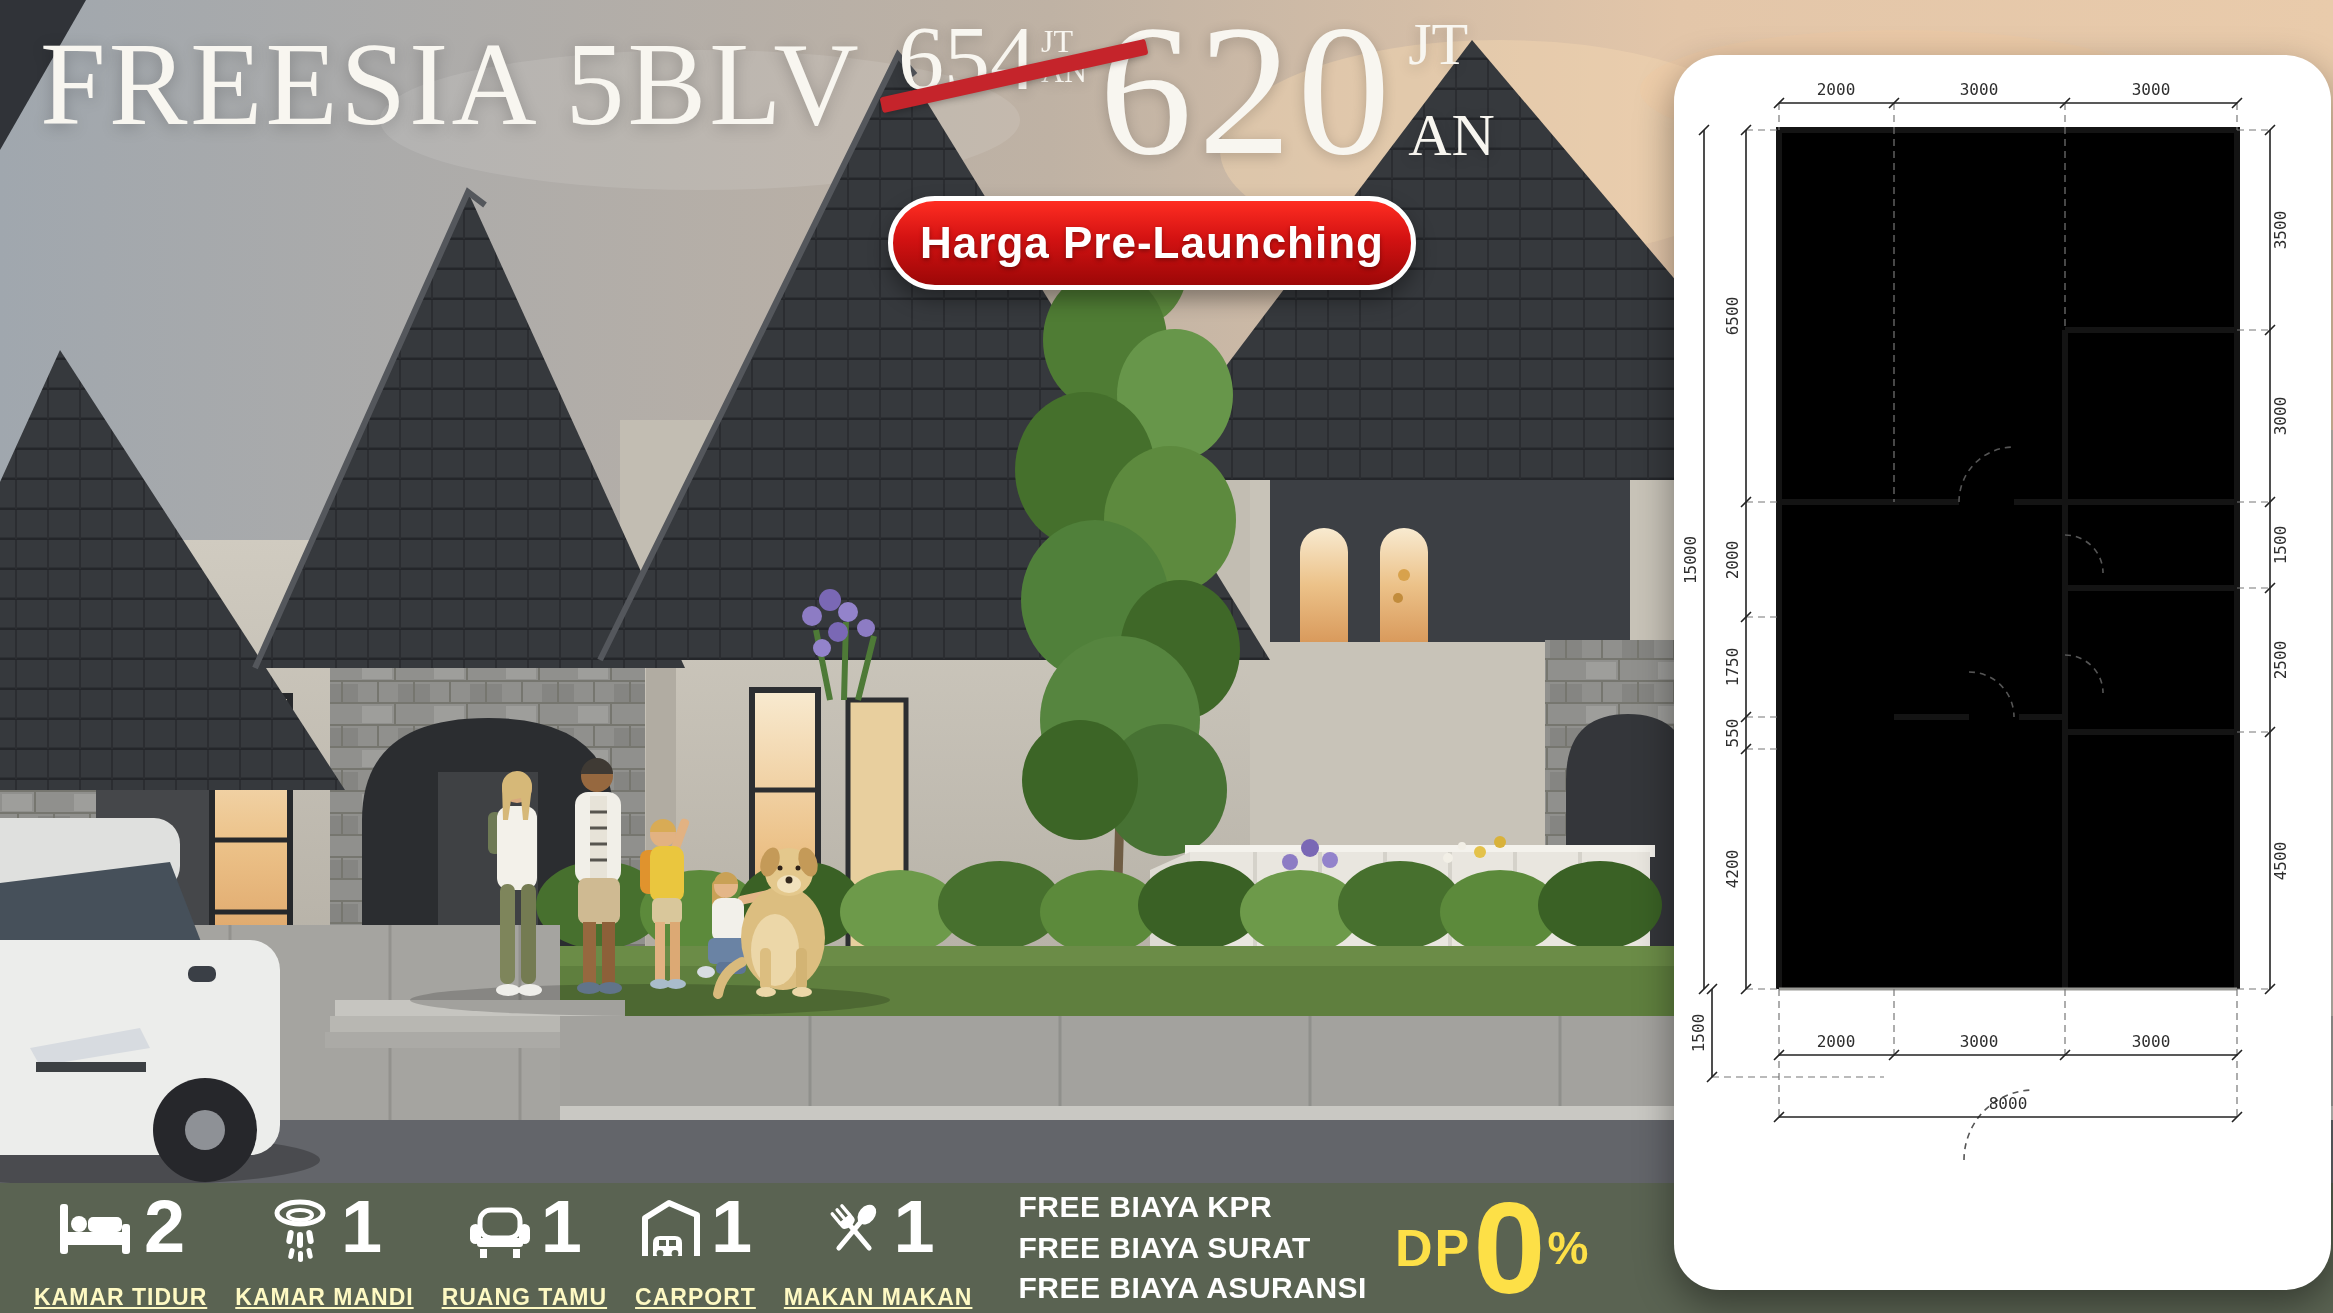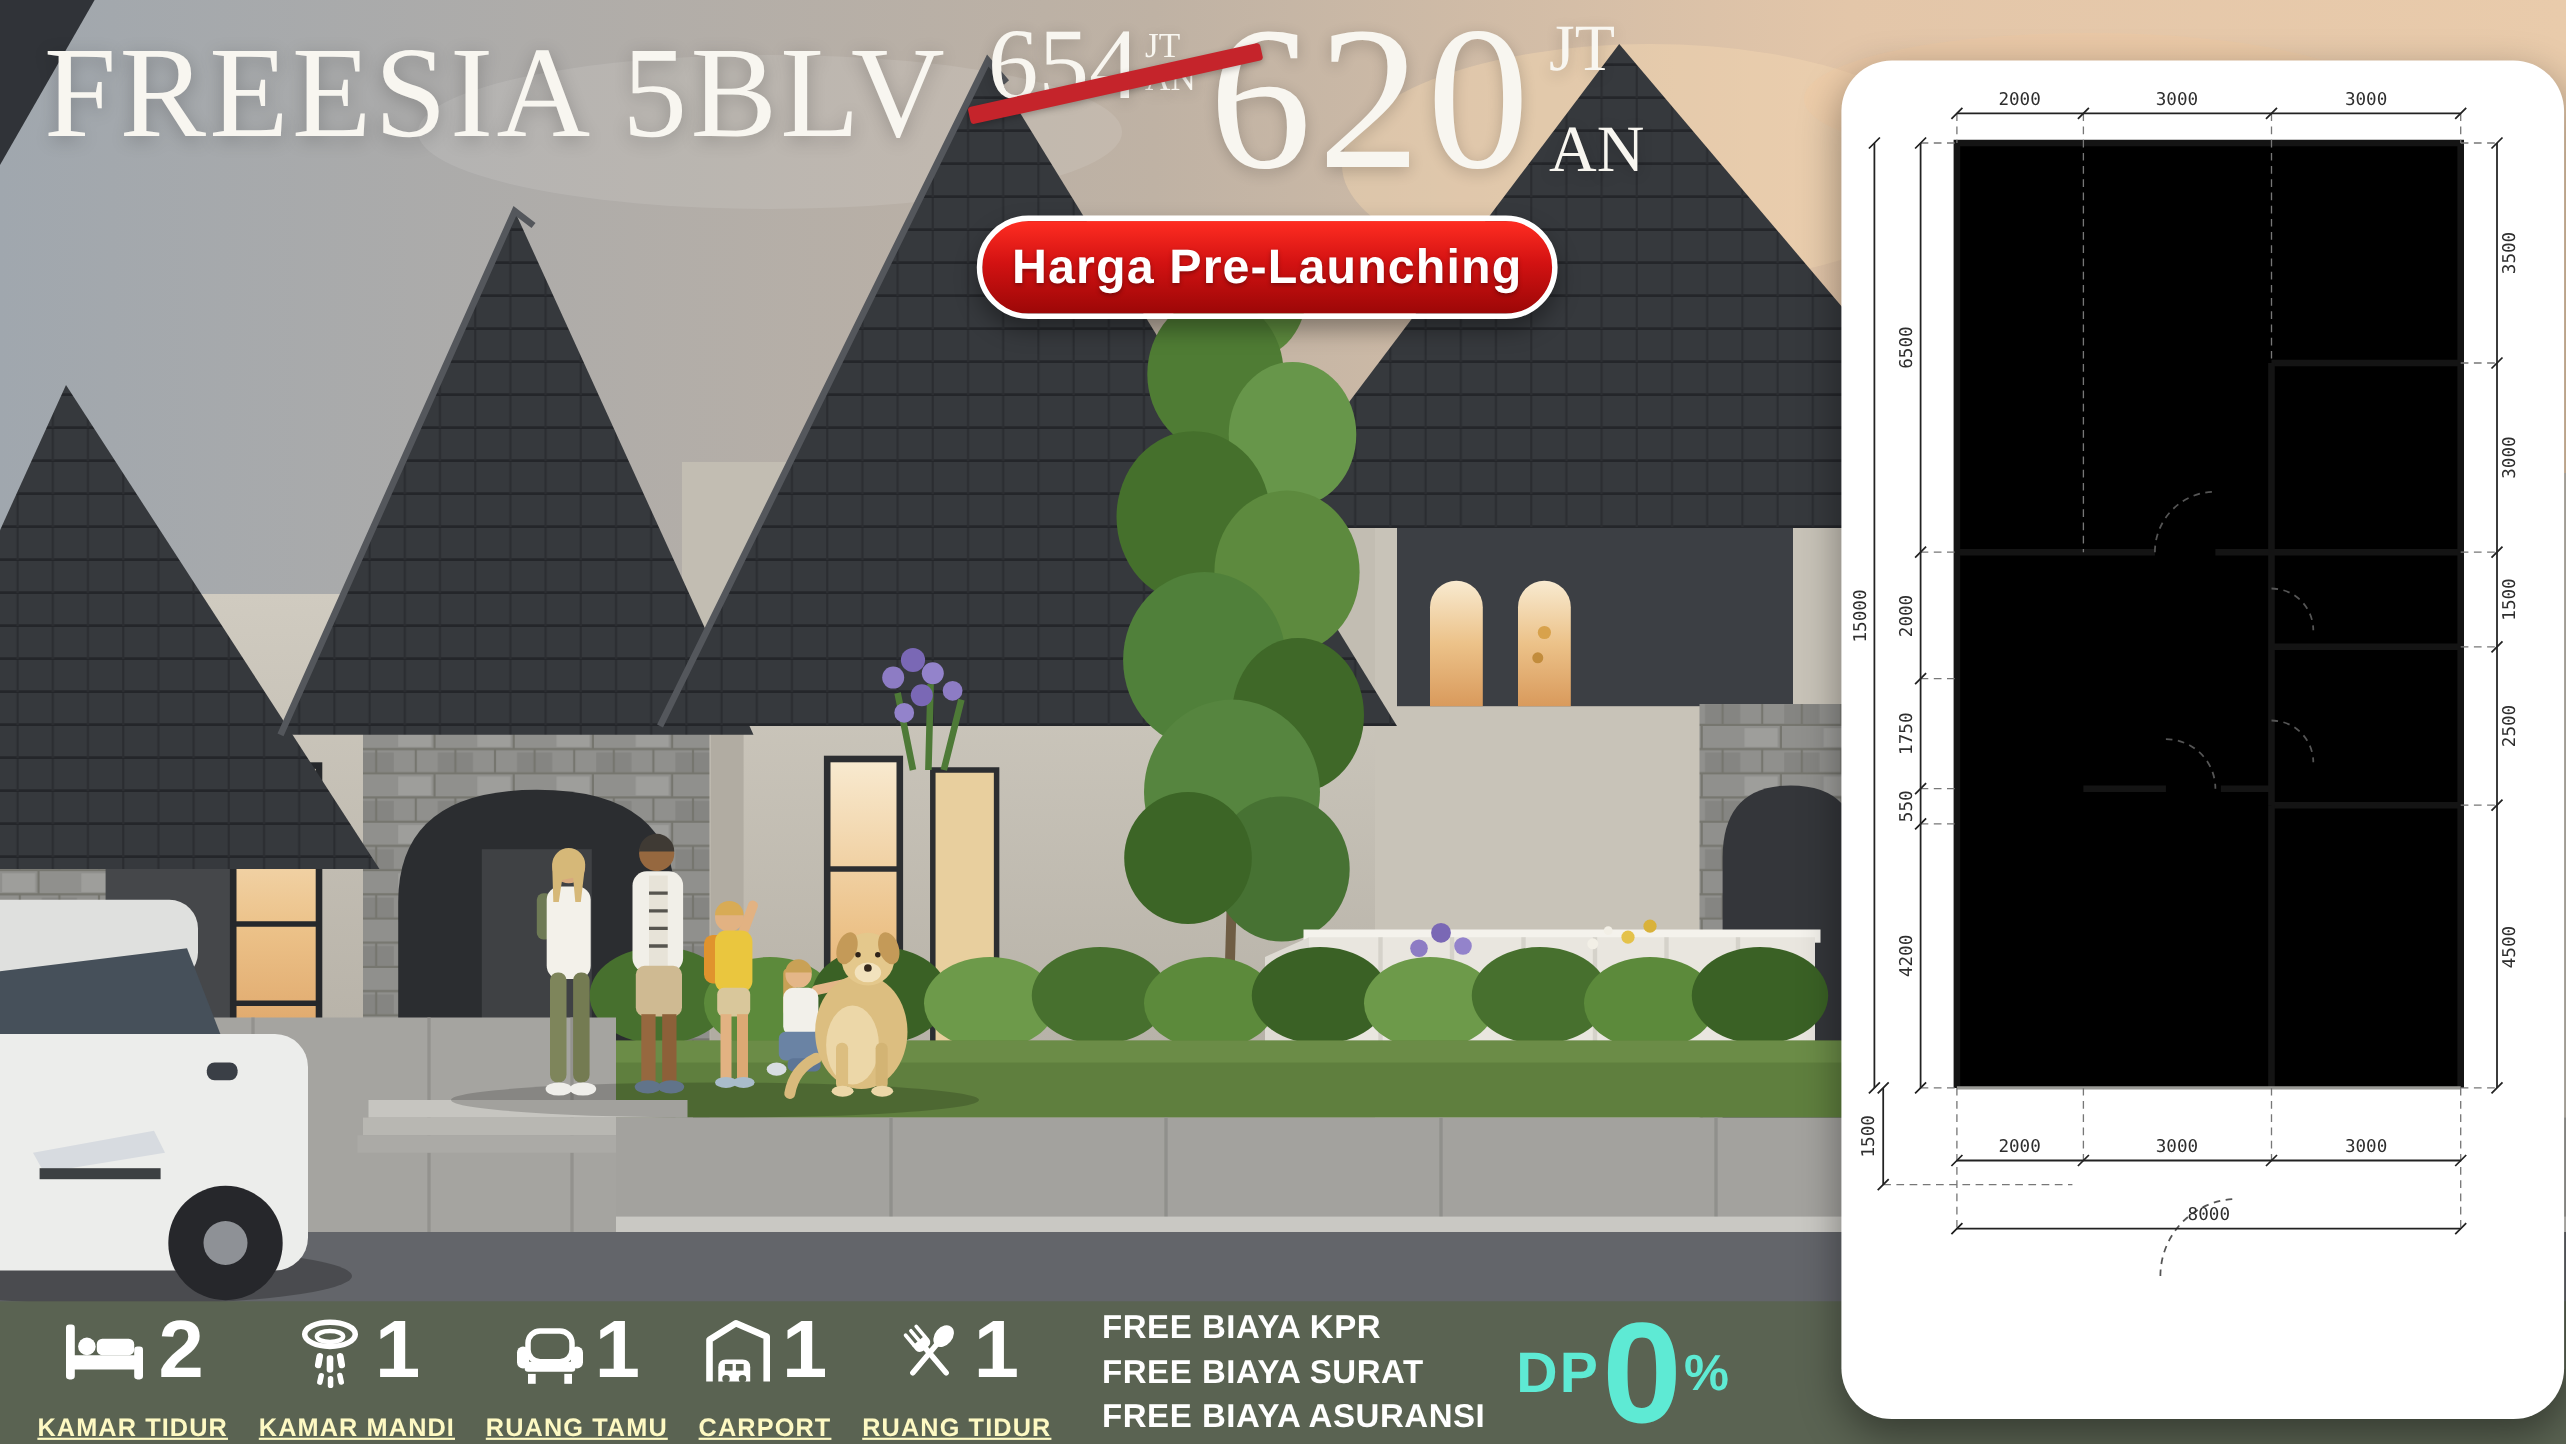--- a/index.html
+++ b/index.html
@@ -40,21 +40,21 @@
   .dim{font:16px "DejaVu Sans Mono",monospace;fill:#2e2e2e;}
 
   
   .bar{position:absolute;left:0;top:1183px;width:2333px;height:130px;background:#5a6352;z-index:2;
        display:flex;align-items:center;padding-left:34px;box-sizing:border-box;}
   .feat{display:flex;flex-direction:column;align-items:center;margin-right:28px;}
   .feat-top{display:flex;align-items:flex-end;gap:8px;height:76px;}
   .feat-num{font:800 74px/0.92 "Liberation Sans",sans-serif;color:#fff;}
   .feat-label{margin-top:22px;font:700 23px "Liberation Sans",sans-serif;color:#fef9c3;letter-spacing:1px;text-decoration:underline;}
   .free{margin-left:18px;color:#fff;font:700 30px/1.35 "Liberation Sans",sans-serif;letter-spacing:.5px;}
-  .dp{display:flex;align-items:center;margin-left:28px;color:#5eead4;}
+  .dp{display:flex;align-items:center;margin-left:28px;color:#fde047;}
   .dp-prefix{font:800 52px "Liberation Sans",sans-serif;letter-spacing:2px;}
   .dp-value{font:800 130px/0.9 "Liberation Sans",sans-serif;margin:0 2px;}
   .dp-suffix{font:800 46px "Liberation Sans",sans-serif;}
 </style>
 </head>
 <body>
 
 <div class="poster">
 
   <svg class="scene" width="2333" height="1190" viewBox="0 0 2333 1190">
@@ -604,21 +604,21 @@
           <g transform="rotate(-40 32 32)">
             <rect x="24" y="4" width="3.4" height="15" rx="1.7"></rect>
             <rect x="30.3" y="4" width="3.4" height="15" rx="1.7"></rect>
             <rect x="36.6" y="4" width="3.4" height="15" rx="1.7"></rect>
             <path d="M24 17 h16 v5 q0 5 -8 5 t-8 -5 z"></path>
             <rect x="29.5" y="24" width="5" height="34" rx="2.5"></rect>
           </g>
         </svg>
         <span class="feat-num">1</span>
       </div>
-      <div class="feat-label">RUANG TIDUR</div>
+      <div class="feat-label">MAKAN MAKAN</div>
     </div>
 
     <div class="free">
       <div>FREE BIAYA KPR</div>
       <div>FREE BIAYA SURAT</div>
       <div>FREE BIAYA ASURANSI</div>
     </div>
 
     <div class="dp">
       <span class="dp-prefix">DP</span>

